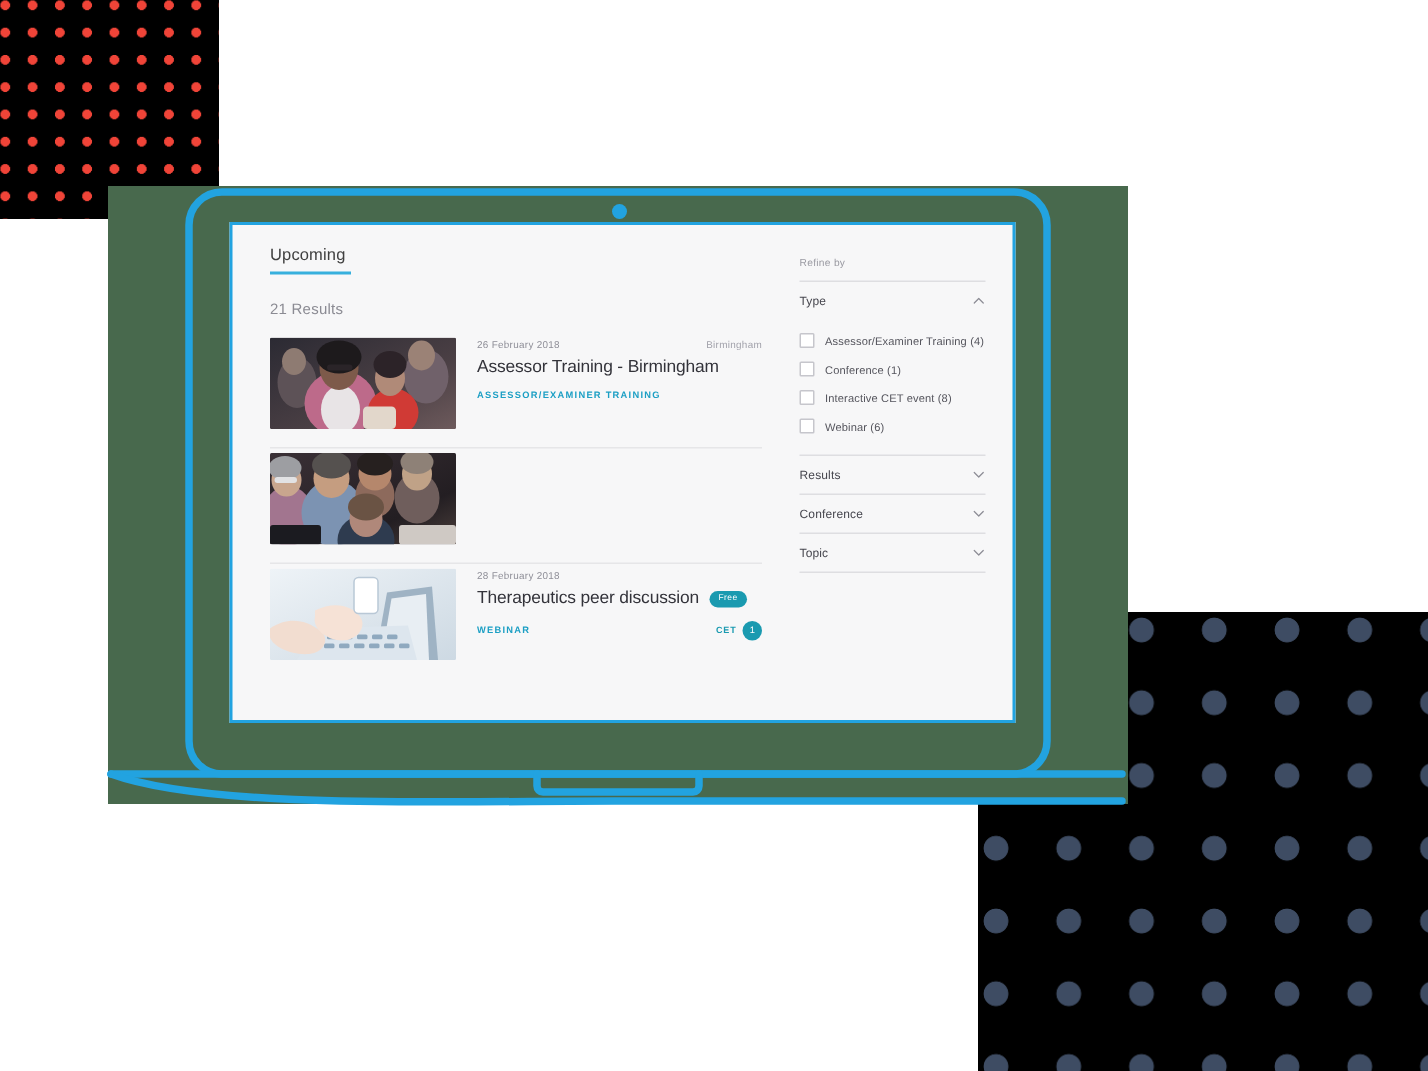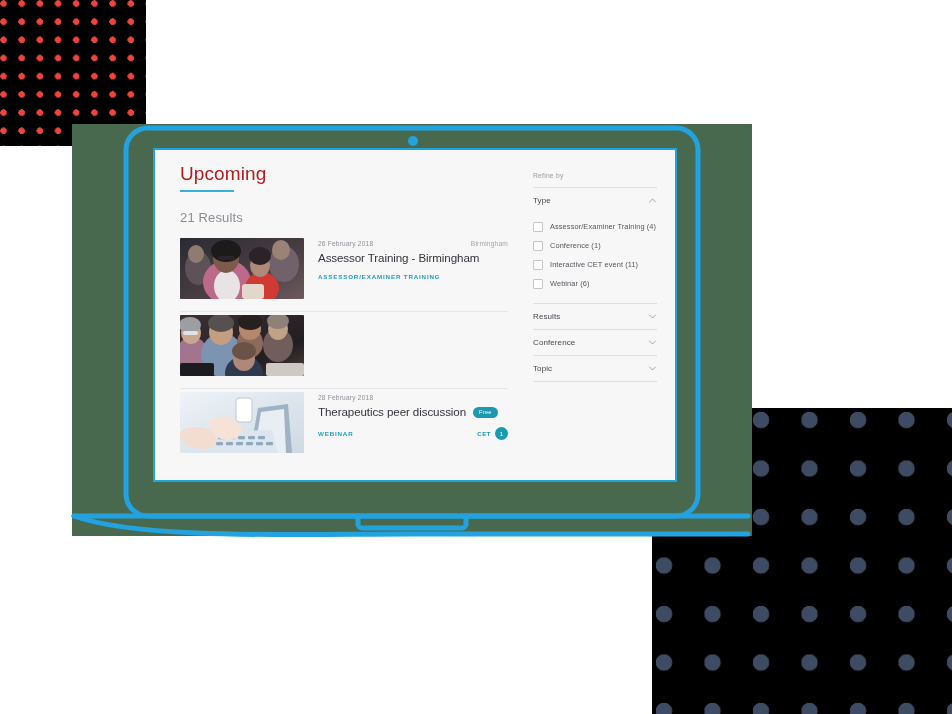--- a/index.html
+++ b/index.html
@@ -73,35 +73,35 @@
   }
 
   
   .results-col {
     width: 340px;
     flex: 0 0 340px;
     padding-left: 12px;
     box-sizing: border-box;
   }
   .page-title {
-    font-size: 19px;
-    color: #b91c1c;
+    font-size: 11px;
+    color: #404040;
     font-weight: 400;
     letter-spacing: .1px;
     margin: 0 0 5px 0;
     line-height: 1.1;
   }
   .title-rule {
     width: 54px;
     height: 2px;
     background: #37b0dd;
     margin-bottom: 18px;
   }
   .result-count {
-    font-size: 13px;
+    font-size: 10px;
     color: #8b8b93;
     letter-spacing: .15px;
     margin-bottom: 13px;
   }
 
   .event-card {
     display: flex;
     padding-bottom: 12px;
     margin-bottom: 3px;
     border-bottom: 1px solid #e6e6e8;
@@ -228,21 +228,21 @@
     width: 9px; height: 9px;
     color: #8d8d96;
     flex: 0 0 9px;
   }
   .chev svg { display:block; width:100%; height:100%; }
   .filter-options {
     padding: 4px 0 10px 0;
   }
   .opt-row {
     display: flex;
-    align-items: center;
+    align-items: flex-end;
     gap: 7px;
     padding: 4.5px 0;
   }
   .checkbox {
     width: 8px; height: 8px;
     border: 1px solid #c6c6cc;
     background: #fff;
     border-radius: 1px;
     flex: 0 0 8px;
   }
@@ -425,21 +425,21 @@
           <div class="opt-row">
             <span class="checkbox"></span>
             <span class="opt-label">Assessor/Examiner Training (4)</span>
           </div>
           <div class="opt-row">
             <span class="checkbox"></span>
             <span class="opt-label">Conference (1)</span>
           </div>
           <div class="opt-row">
             <span class="checkbox"></span>
-            <span class="opt-label">Interactive CET event (11)</span>
+            <span class="opt-label">Interactive CET event (8)</span>
           </div>
           <div class="opt-row">
             <span class="checkbox"></span>
             <span class="opt-label">Webinar (6)</span>
           </div>
         </div>
       </div>
 
 
       <div class="filter-group">

